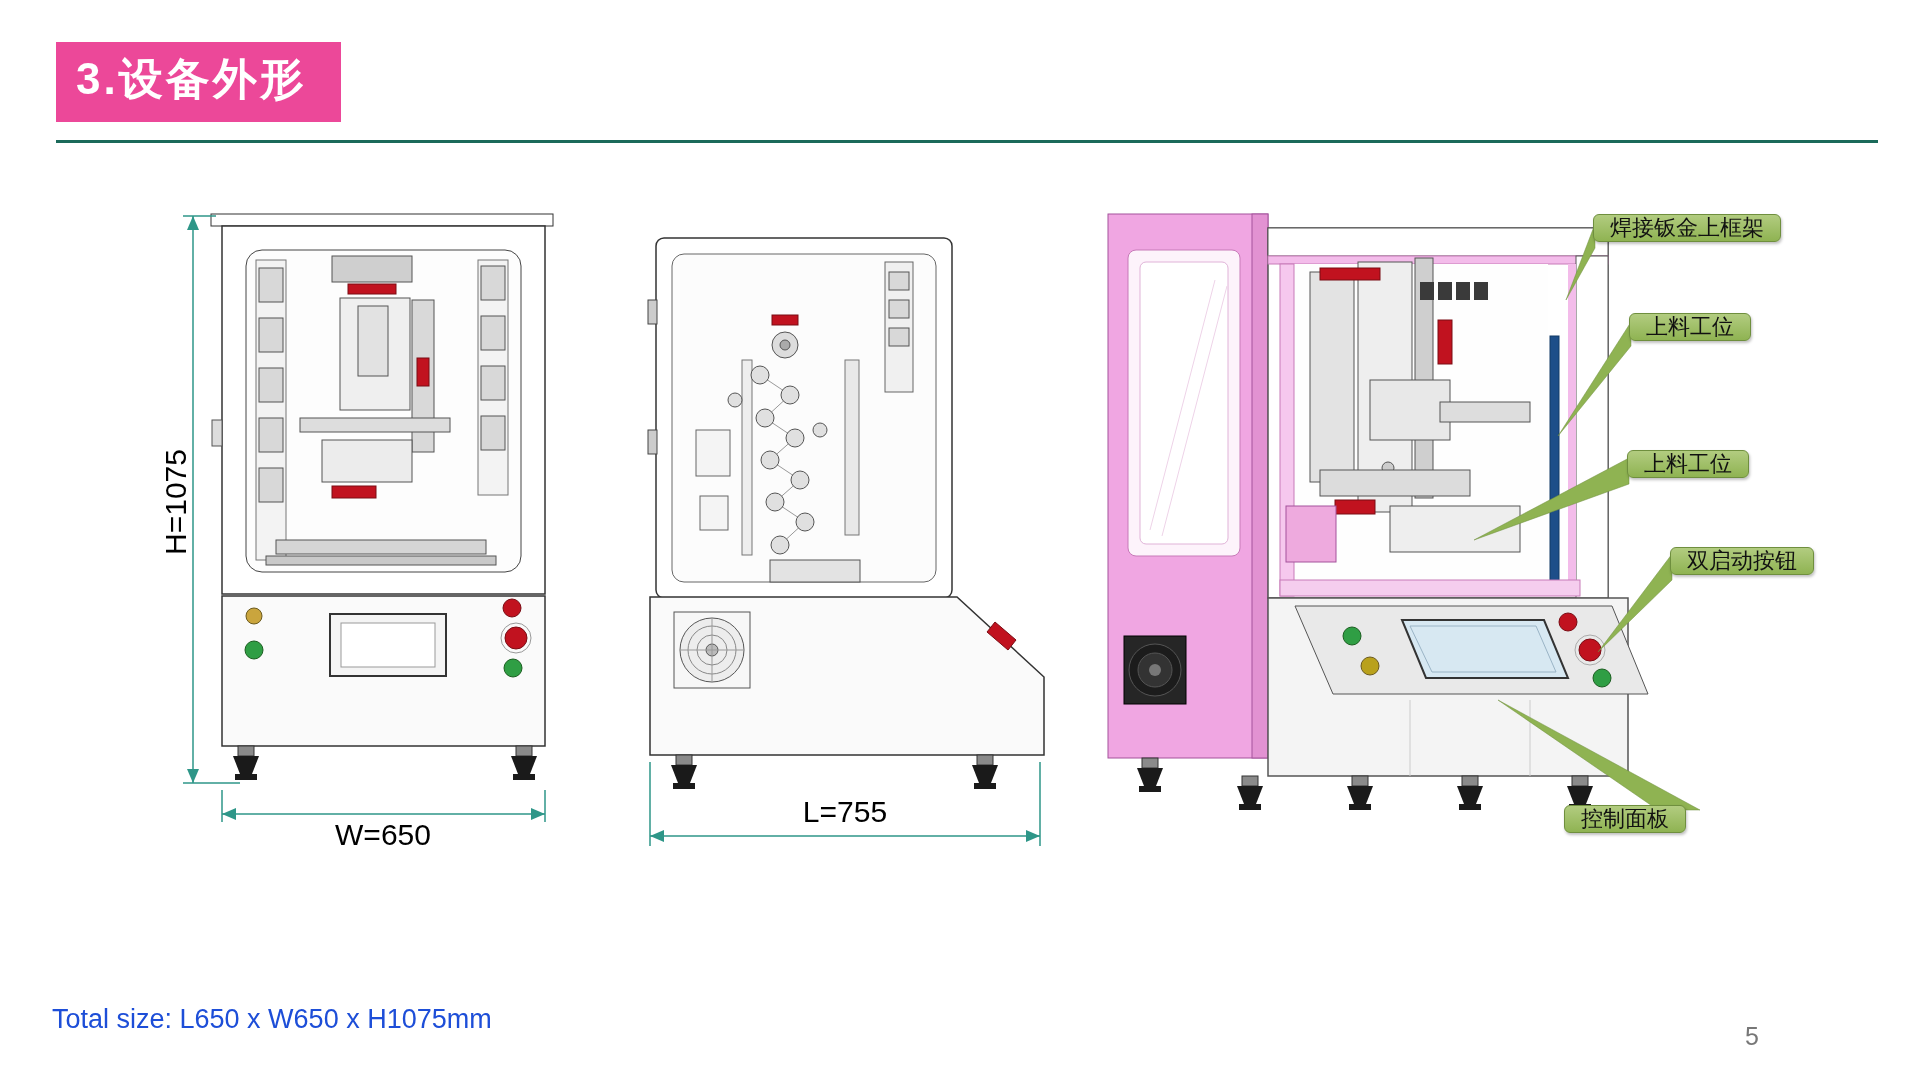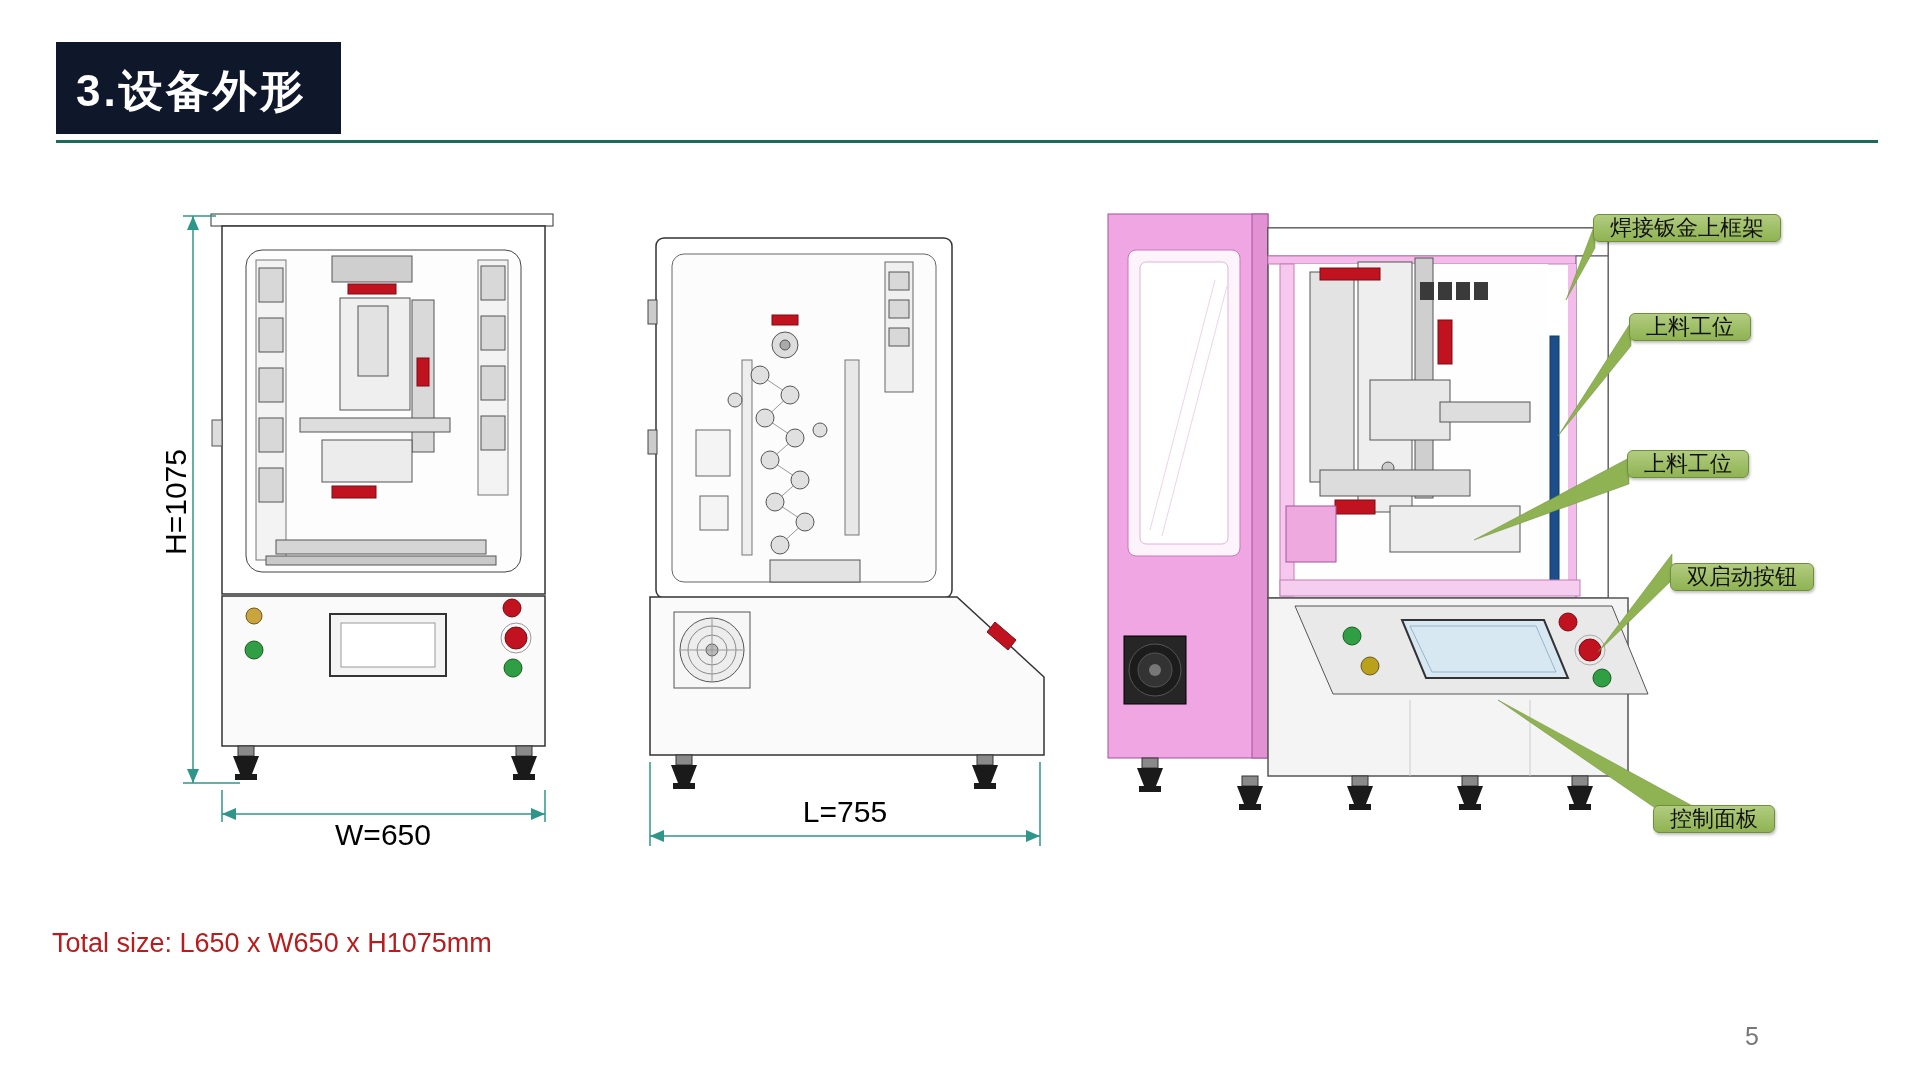--- a/index.html
+++ b/index.html
@@ -3,22 +3,22 @@
 <meta charset="utf-8">
 <style>
   html,body { margin:0; padding:0; background:#888; }
   .slide {
     position:relative; width:1920px; height:1080px; background:#ffffff;
     overflow:hidden; font-family:"Liberation Sans","DejaVu Sans",sans-serif;
   }
   .drawing-layer { position:absolute; left:0; top:0; }
 
   #title {
-    position:absolute; left:56px; top:42px; background:#0f172a; color:#ffffff;
-    font-size:44px; font-weight:bold; letter-spacing:3px; padding:20px 34px 13px 20px;
+    position:absolute; left:56px; top:42px; background:#ec4899; color:#ffffff;
+    font-size:44px; font-weight:bold; letter-spacing:3px; padding:8px 34px 13px 20px;
   }
   #divider { position:absolute; left:56px; top:140px; width:1822px; height:3px; background:#1b6a5a; }
 
   #logo {
     position:absolute; right:22px; top:22px; display:flex; align-items:center; gap:8px;
     color:#1e56a0; font-size:36px; font-weight:bold; font-style:italic;
     font-family:"Liberation Serif","DejaVu Serif",serif;
   }
   #logo .reg { font-size:14px; color:#c1121f; align-self:flex-start; margin:2px 0 0 -4px; font-style:normal; }
 
@@ -29,24 +29,24 @@
 
   .callout {
     position:absolute; background:linear-gradient(180deg,#b2cc80,#8fb352);
     border:1px solid #6f8f3e; border-radius:6px; color:#111111;
     font-size:22px; line-height:1; padding:2px 16px; white-space:nowrap;
     box-shadow:1px 2px 3px rgba(0,0,0,0.25);
   }
   #callout-0 { left:1593px; top:214px; }
   #callout-1 { left:1629px; top:313px; }
   #callout-2 { left:1627px; top:450px; }
-  #callout-3 { left:1670px; top:547px;margin-top:16px; }
-  #callout-4 { left:1653px; top:805px; }
-
-  #total-size { position:absolute; left:52px; top:928px; font-size:27px; color:#b91c1c; }
+  #callout-3 { left:1670px; top:547px; }
+  #callout-4 { left:1564px; top:805px; }
+
+  #total-size { position:absolute; left:52px; top:1004px; font-size:27px; color:#1d4ed8; }
   #page-number { position:absolute; left:1745px; top:1022px; font-size:25px; color:#777777; }
 </style>
 </head>
 <body>
 
 <div class="slide">
 
   <div id="title">3.设备外形</div>
   <div id="divider"></div>
 

